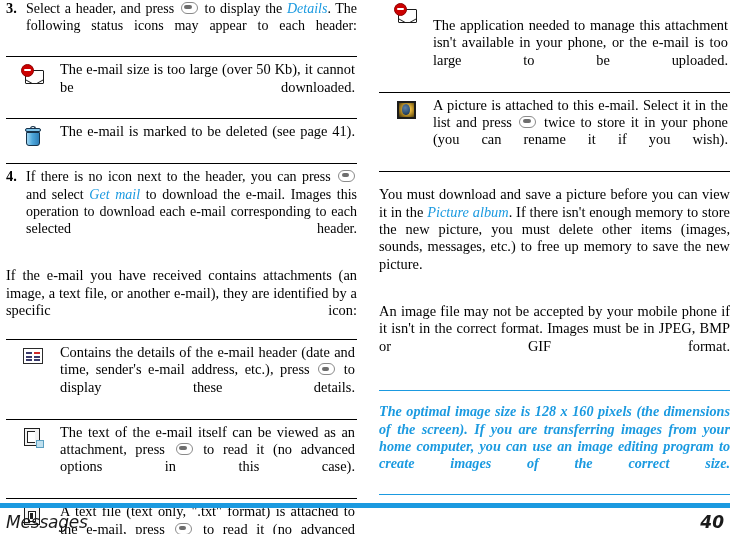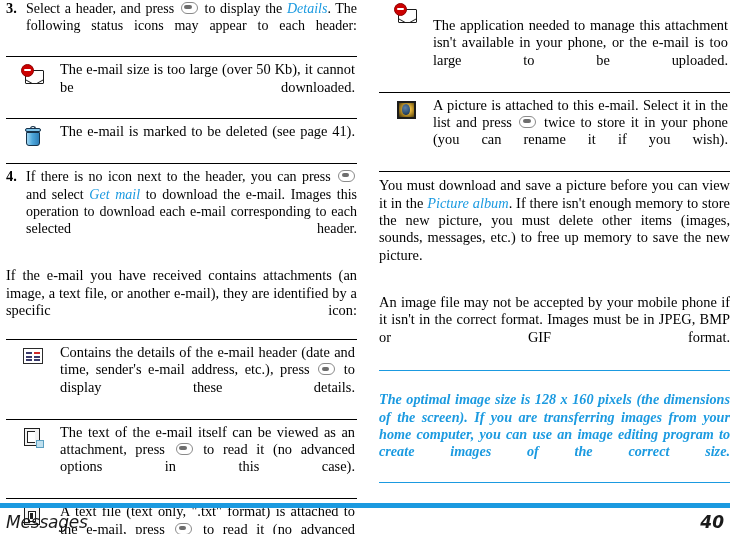--- a/index.html
+++ b/index.html
@@ -373,24 +373,24 @@
   .footer .pageno {
     font-family: "DejaVu Sans", "Liberation Sans", sans-serif;
     font-style: italic;
     font-weight: bold;
     font-size: 17px;
     color: #1a1a1a;
   }
 
   
   .notebox {
-    margin-top: 7px;
+    margin-top: 18px;
     border-top: 1.6px solid #1b9ae0;
     border-bottom: 1.6px solid #1b9ae0;
-    padding: 20px 0 5px 0;
+    padding: 12px 0 5px 0;
   }
   .notebox p {
     color: #1b9ae0;
     font-weight: bold;
     font-style: italic;
     font-size: 14.2px;
     line-height: 17.2px;
     text-align: justify;
   }
   .notebox p::after {
@@ -505,21 +505,21 @@
               <span class="frame2"></span><span class="blob"></span>
             </span>
           </td>
           <td class="textcell">
             <span class="just"><span>A picture is attached to this e-mail. Select it in the list and press</span> <span class="keyglyph"></span> <span>twice to store it in your phone (you can rename it if you wish).</span></span>
           </td>
         </tr>
       </tbody>
         </table>
 
-      <p class="plain-par" style="margin-top:5px"><span>You must download and save a picture before you can view it in the</span> <span class="blue-em">Picture album</span><span>. If there isn't enough memory to store the new picture, you must delete other items (images, sounds, messages, etc.) to free up memory to save the new picture.</span></p>
+      <p class="plain-par" style="margin-top:14px"><span>You must download and save a picture before you can view it in the</span> <span class="blue-em">Picture album</span><span>. If there isn't enough memory to store the new picture, you must delete other items (images, sounds, messages, etc.) to free up memory to save the new picture.</span></p>
 
       <p class="plain-par">An image file may not be accepted by your mobile phone if it isn't in the correct format. Images must be in JPEG, BMP or GIF format.</p>
 
       <div class="notebox">
         <p>The optimal image size is 128 x 160 pixels (the dimensions of the screen). If you are transferring images from your home computer, you can use an image editing program to create images of the correct size.</p>
       </div>
 
     </div>
 
   </div>

